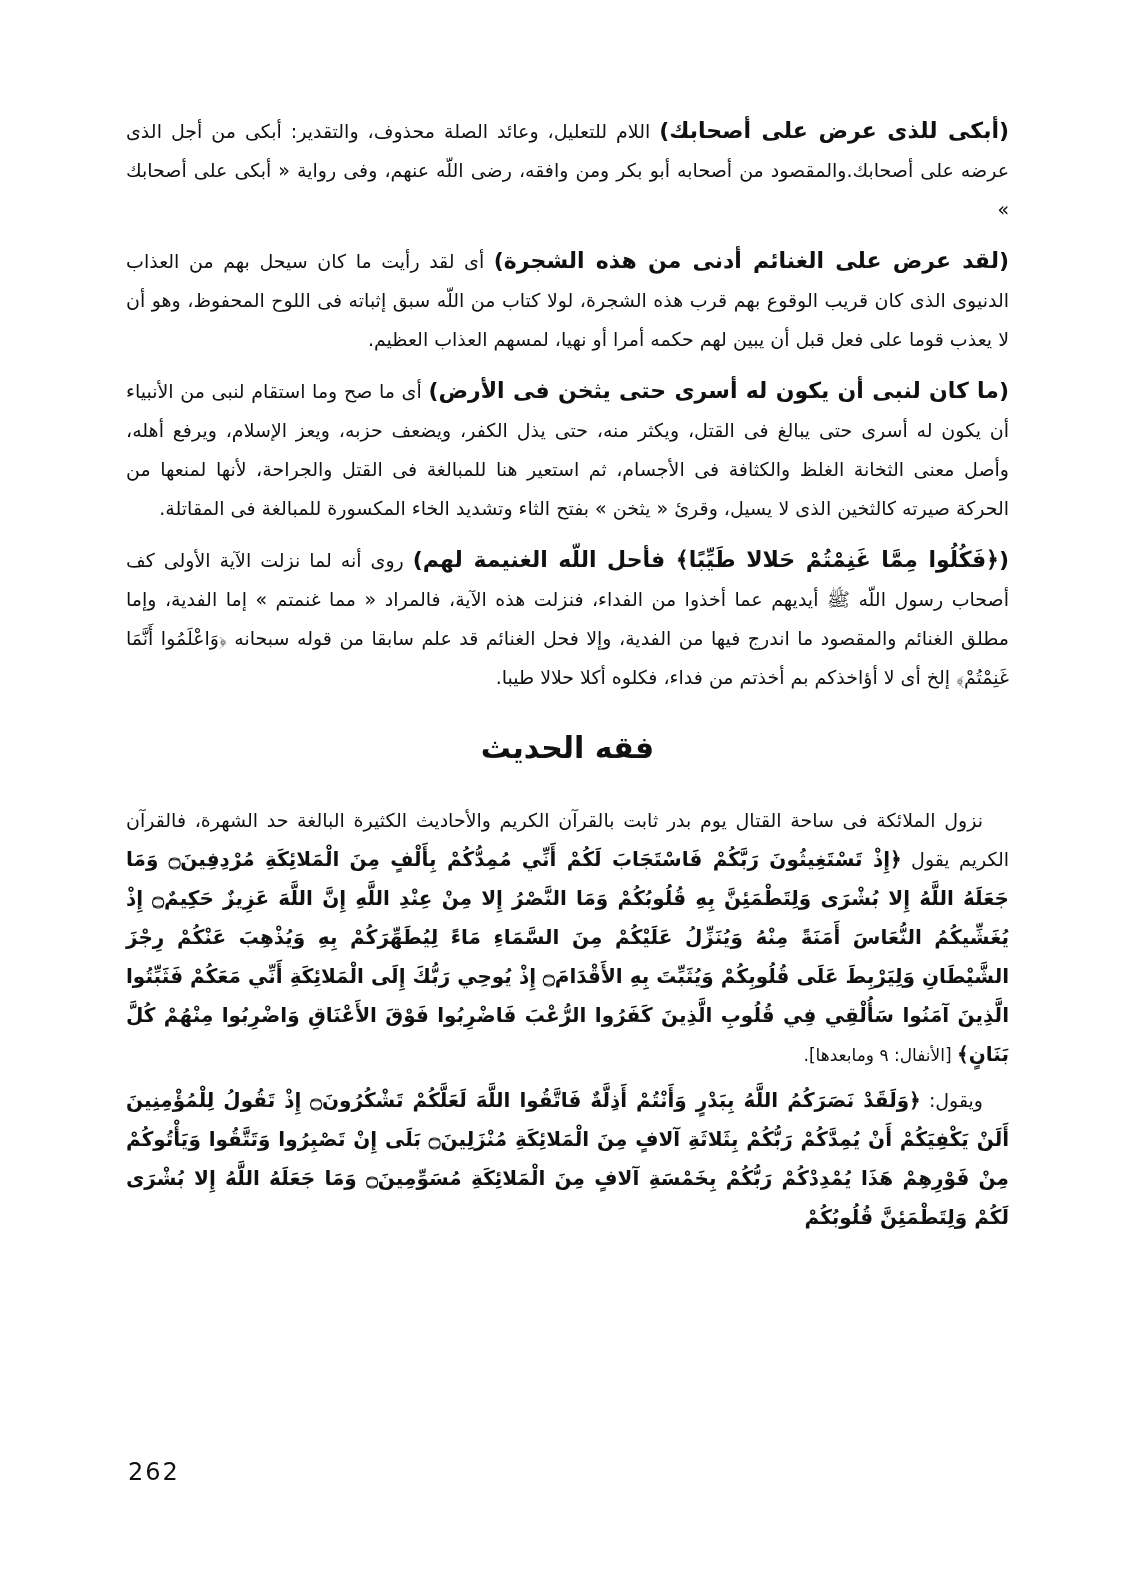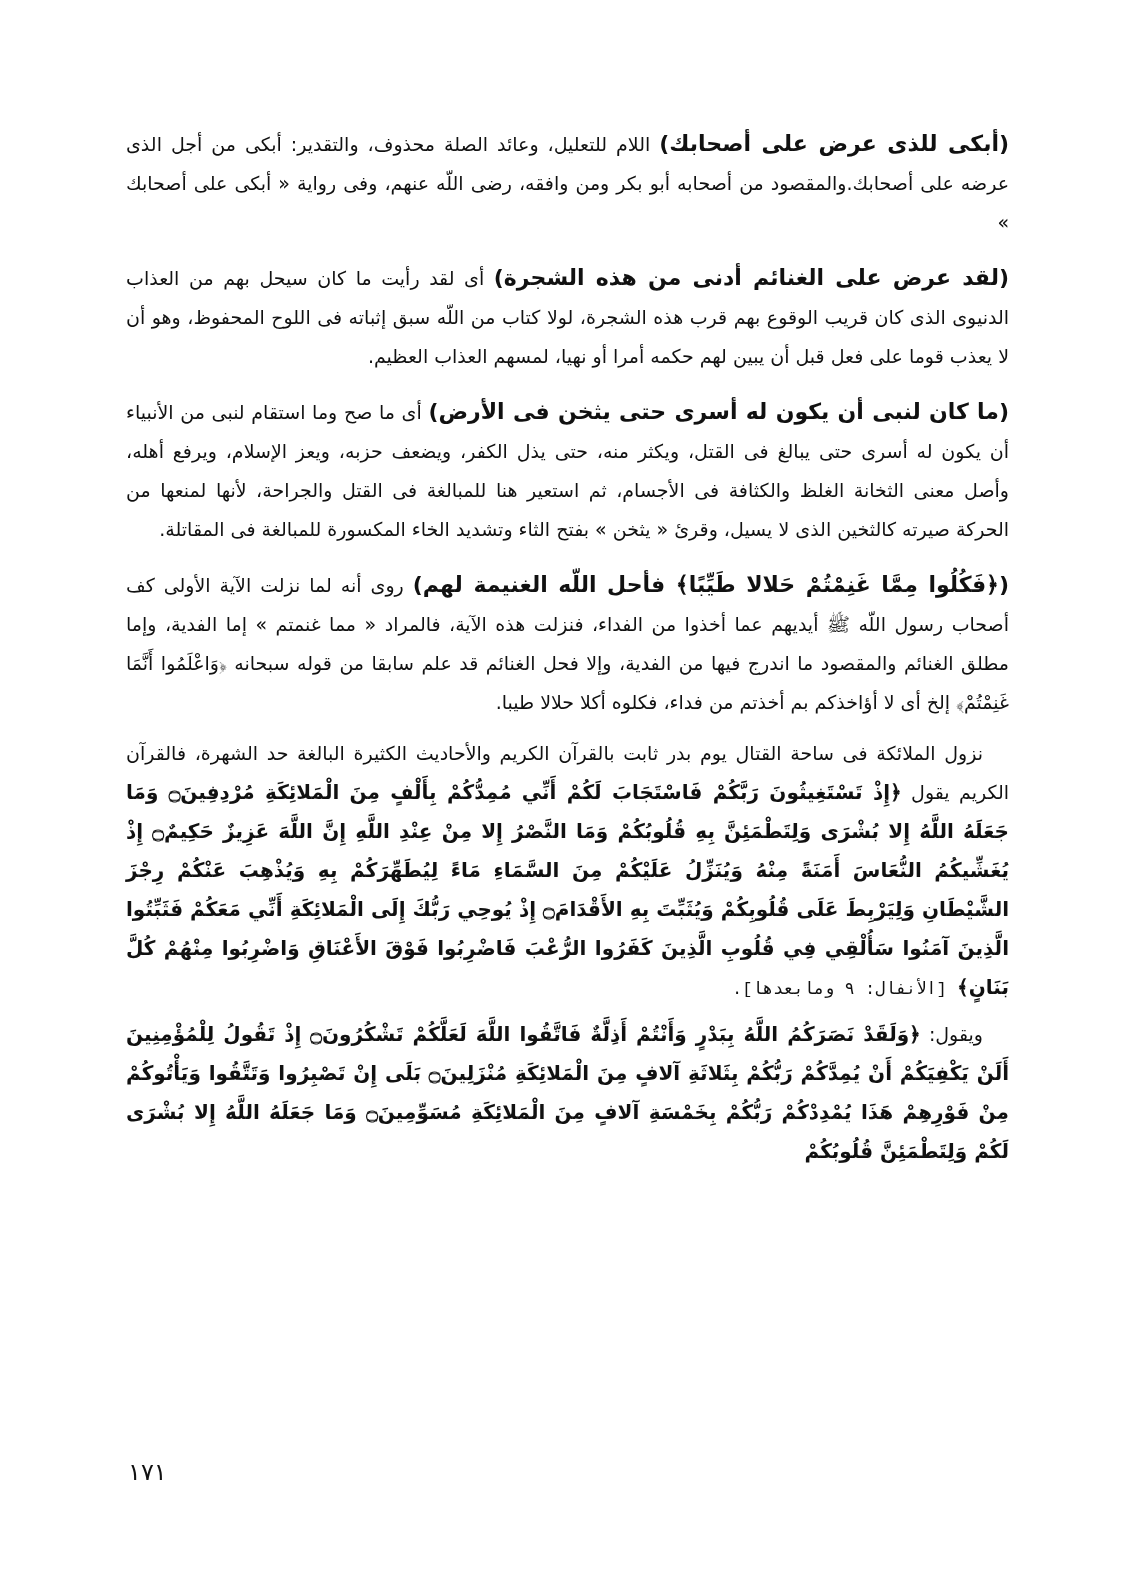--- a/index.html
+++ b/index.html
@@ -2,28 +2,28 @@
 <html lang="ar" dir="rtl"><head>
 <meta charset="utf-8">
 <style>
   html, body { margin:0; padding:0; background:#ffffff; }
   body {
     width:1129px; height:1579px; position:relative; overflow:hidden;
     font-family:"DejaVu Sans", "Liberation Sans", sans-serif;
     color:#111111;
   }
   .page { position:absolute; left:126px; right:120px; top:108px; direction:rtl; }
-  .para { font-size:19px; line-height:39px; text-align:justify; text-align-last:right; margin:16px 0 12px 0; }
+  .para { font-size:19px; line-height:39px; text-align:justify; text-align-last:right; margin:3px 0 12px 0; }
   .para .lead { font-weight:bold; font-size:22px; }
   .heading {
     text-align:center; font-weight:bold; font-size:30px; margin:26px 0 28px 0; line-height:50px;
   }
   .body-para { font-size:19px; line-height:39px; text-align:justify; text-align-last:right; margin:0 0 6px 0; text-indent:26px; }
   .quran { font-weight:bold; font-size:20px; }
-  .ref { font-weight:normal; font-size:17px;font-family:Liberation Mono, monospace; }
+  .ref { font-weight:normal; font-size:17px; }
   .page-number {
     position:absolute; left:128px; top:1458px; font-size:24px; direction:rtl; letter-spacing:2px;
   }
 </style>
 </head>
 <body>
 
 <div class="page">
 
   <p class="para">
@@ -36,24 +36,25 @@
 
   <p class="para">
     <span class="lead">(ما كان لنبى أن يكون له أسرى حتى يثخن فى الأرض)</span><span> أى ما صح وما استقام لنبى من الأنبياء أن يكون له أسرى حتى يبالغ فى القتل، ويكثر منه، حتى يذل الكفر، ويضعف حزبه، ويعز الإسلام، ويرفع أهله، وأصل معنى الثخانة الغلظ والكثافة فى الأجسام، ثم استعير هنا للمبالغة فى القتل والجراحة، لأنها لمنعها من الحركة صيرته كالثخين الذى لا يسيل، وقرئ « يثخن » بفتح الثاء وتشديد الخاء المكسورة للمبالغة فى المقاتلة.</span>
   </p>
 
 
   <p class="para">
     <span class="lead">(﴿فَكُلُوا مِمَّا غَنِمْتُمْ حَلالا طَيِّبًا﴾ فأحل اللّه الغنيمة لهم)</span><span> روى أنه لما نزلت الآية الأولى كف أصحاب رسول اللّه ﷺ أيديهم عما أخذوا من الفداء، فنزلت هذه الآية، فالمراد « مما غنمتم » إما الفدية، وإما مطلق الغنائم والمقصود ما اندرج فيها من الفدية، وإلا فحل الغنائم قد علم سابقا من قوله سبحانه ﴿وَاعْلَمُوا أَنَّمَا غَنِمْتُمْ﴾ إلخ أى لا أؤاخذكم بم أخذتم من فداء، فكلوه أكلا حلالا طيبا.</span>
   </p>
 
+  <h2 class="heading">فقه الحديث</h2>
 
   <p class="body-para">
     <span>نزول الملائكة فى ساحة القتال يوم بدر ثابت بالقرآن الكريم والأحاديث الكثيرة البالغة حد الشهرة، فالقرآن الكريم يقول </span><span class="quran">﴿إِذْ تَسْتَغِيثُونَ رَبَّكُمْ فَاسْتَجَابَ لَكُمْ أَنِّي مُمِدُّكُمْ بِأَلْفٍ مِنَ الْمَلائِكَةِ مُرْدِفِينَ۝ وَمَا جَعَلَهُ اللَّهُ إِلا بُشْرَى وَلِتَطْمَئِنَّ بِهِ قُلُوبُكُمْ وَمَا النَّصْرُ إِلا مِنْ عِنْدِ اللَّهِ إِنَّ اللَّهَ عَزِيزٌ حَكِيمٌ۝ إِذْ يُغَشِّيكُمُ النُّعَاسَ أَمَنَةً مِنْهُ وَيُنَزِّلُ عَلَيْكُمْ مِنَ السَّمَاءِ مَاءً لِيُطَهِّرَكُمْ بِهِ وَيُذْهِبَ عَنْكُمْ رِجْزَ الشَّيْطَانِ وَلِيَرْبِطَ عَلَى قُلُوبِكُمْ وَيُثَبِّتَ بِهِ الأَقْدَامَ۝ إِذْ يُوحِي رَبُّكَ إِلَى الْمَلائِكَةِ أَنِّي مَعَكُمْ فَثَبِّتُوا الَّذِينَ آمَنُوا سَأُلْقِي فِي قُلُوبِ الَّذِينَ كَفَرُوا الرُّعْبَ فَاضْرِبُوا فَوْقَ الأَعْنَاقِ وَاضْرِبُوا مِنْهُمْ كُلَّ بَنَانٍ﴾</span><span class="ref"> [الأنفال: ٩ ومابعدها].</span>
   </p>
 
   <p class="body-para">
     <span>ويقول: </span><span class="quran">﴿وَلَقَدْ نَصَرَكُمُ اللَّهُ بِبَدْرٍ وَأَنْتُمْ أَذِلَّةٌ فَاتَّقُوا اللَّهَ لَعَلَّكُمْ تَشْكُرُونَ۝ إِذْ تَقُولُ لِلْمُؤْمِنِينَ أَلَنْ يَكْفِيَكُمْ أَنْ يُمِدَّكُمْ رَبُّكُمْ بِثَلاثَةِ آلافٍ مِنَ الْمَلائِكَةِ مُنْزَلِينَ۝ بَلَى إِنْ تَصْبِرُوا وَتَتَّقُوا وَيَأْتُوكُمْ مِنْ فَوْرِهِمْ هَذَا يُمْدِدْكُمْ رَبُّكُمْ بِخَمْسَةِ آلافٍ مِنَ الْمَلائِكَةِ مُسَوِّمِينَ۝ وَمَا جَعَلَهُ اللَّهُ إِلا بُشْرَى لَكُمْ وَلِتَطْمَئِنَّ قُلُوبُكُمْ</span><span class="ref"></span>
   </p>
 
 </div>
 
-<div class="page-number">١٧١</div>
+<div class="page-number">262</div>
 
 </body></html>

